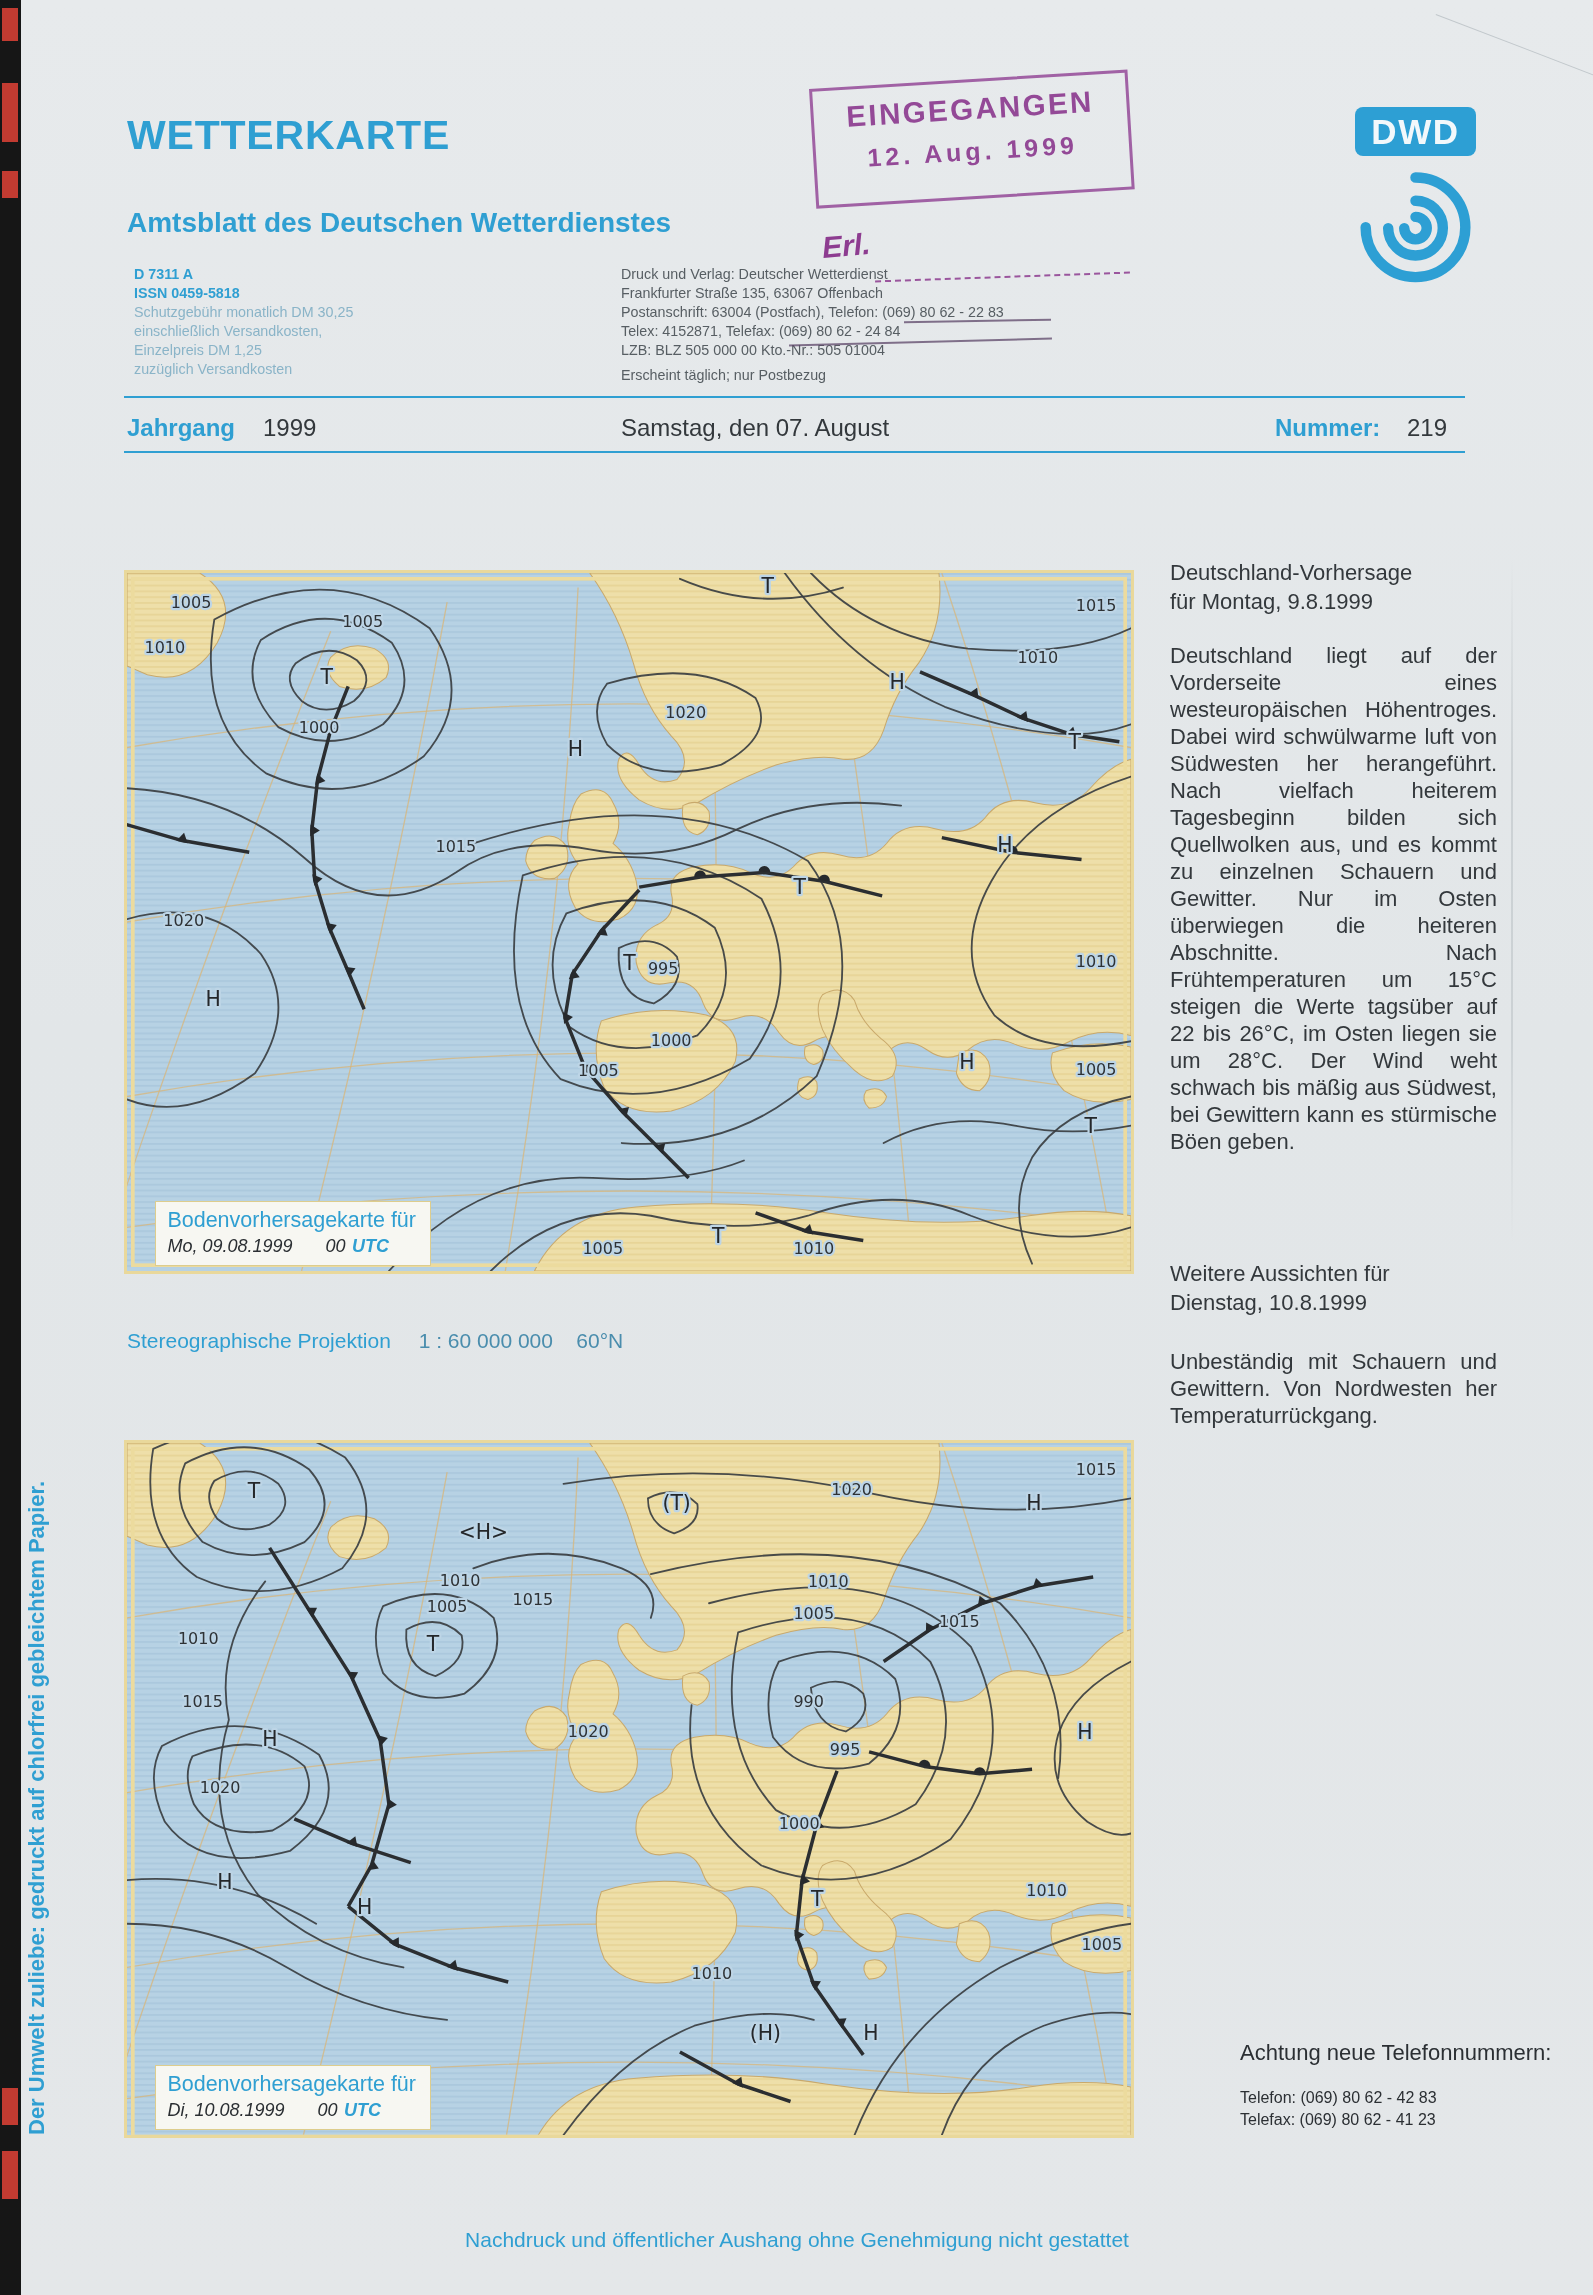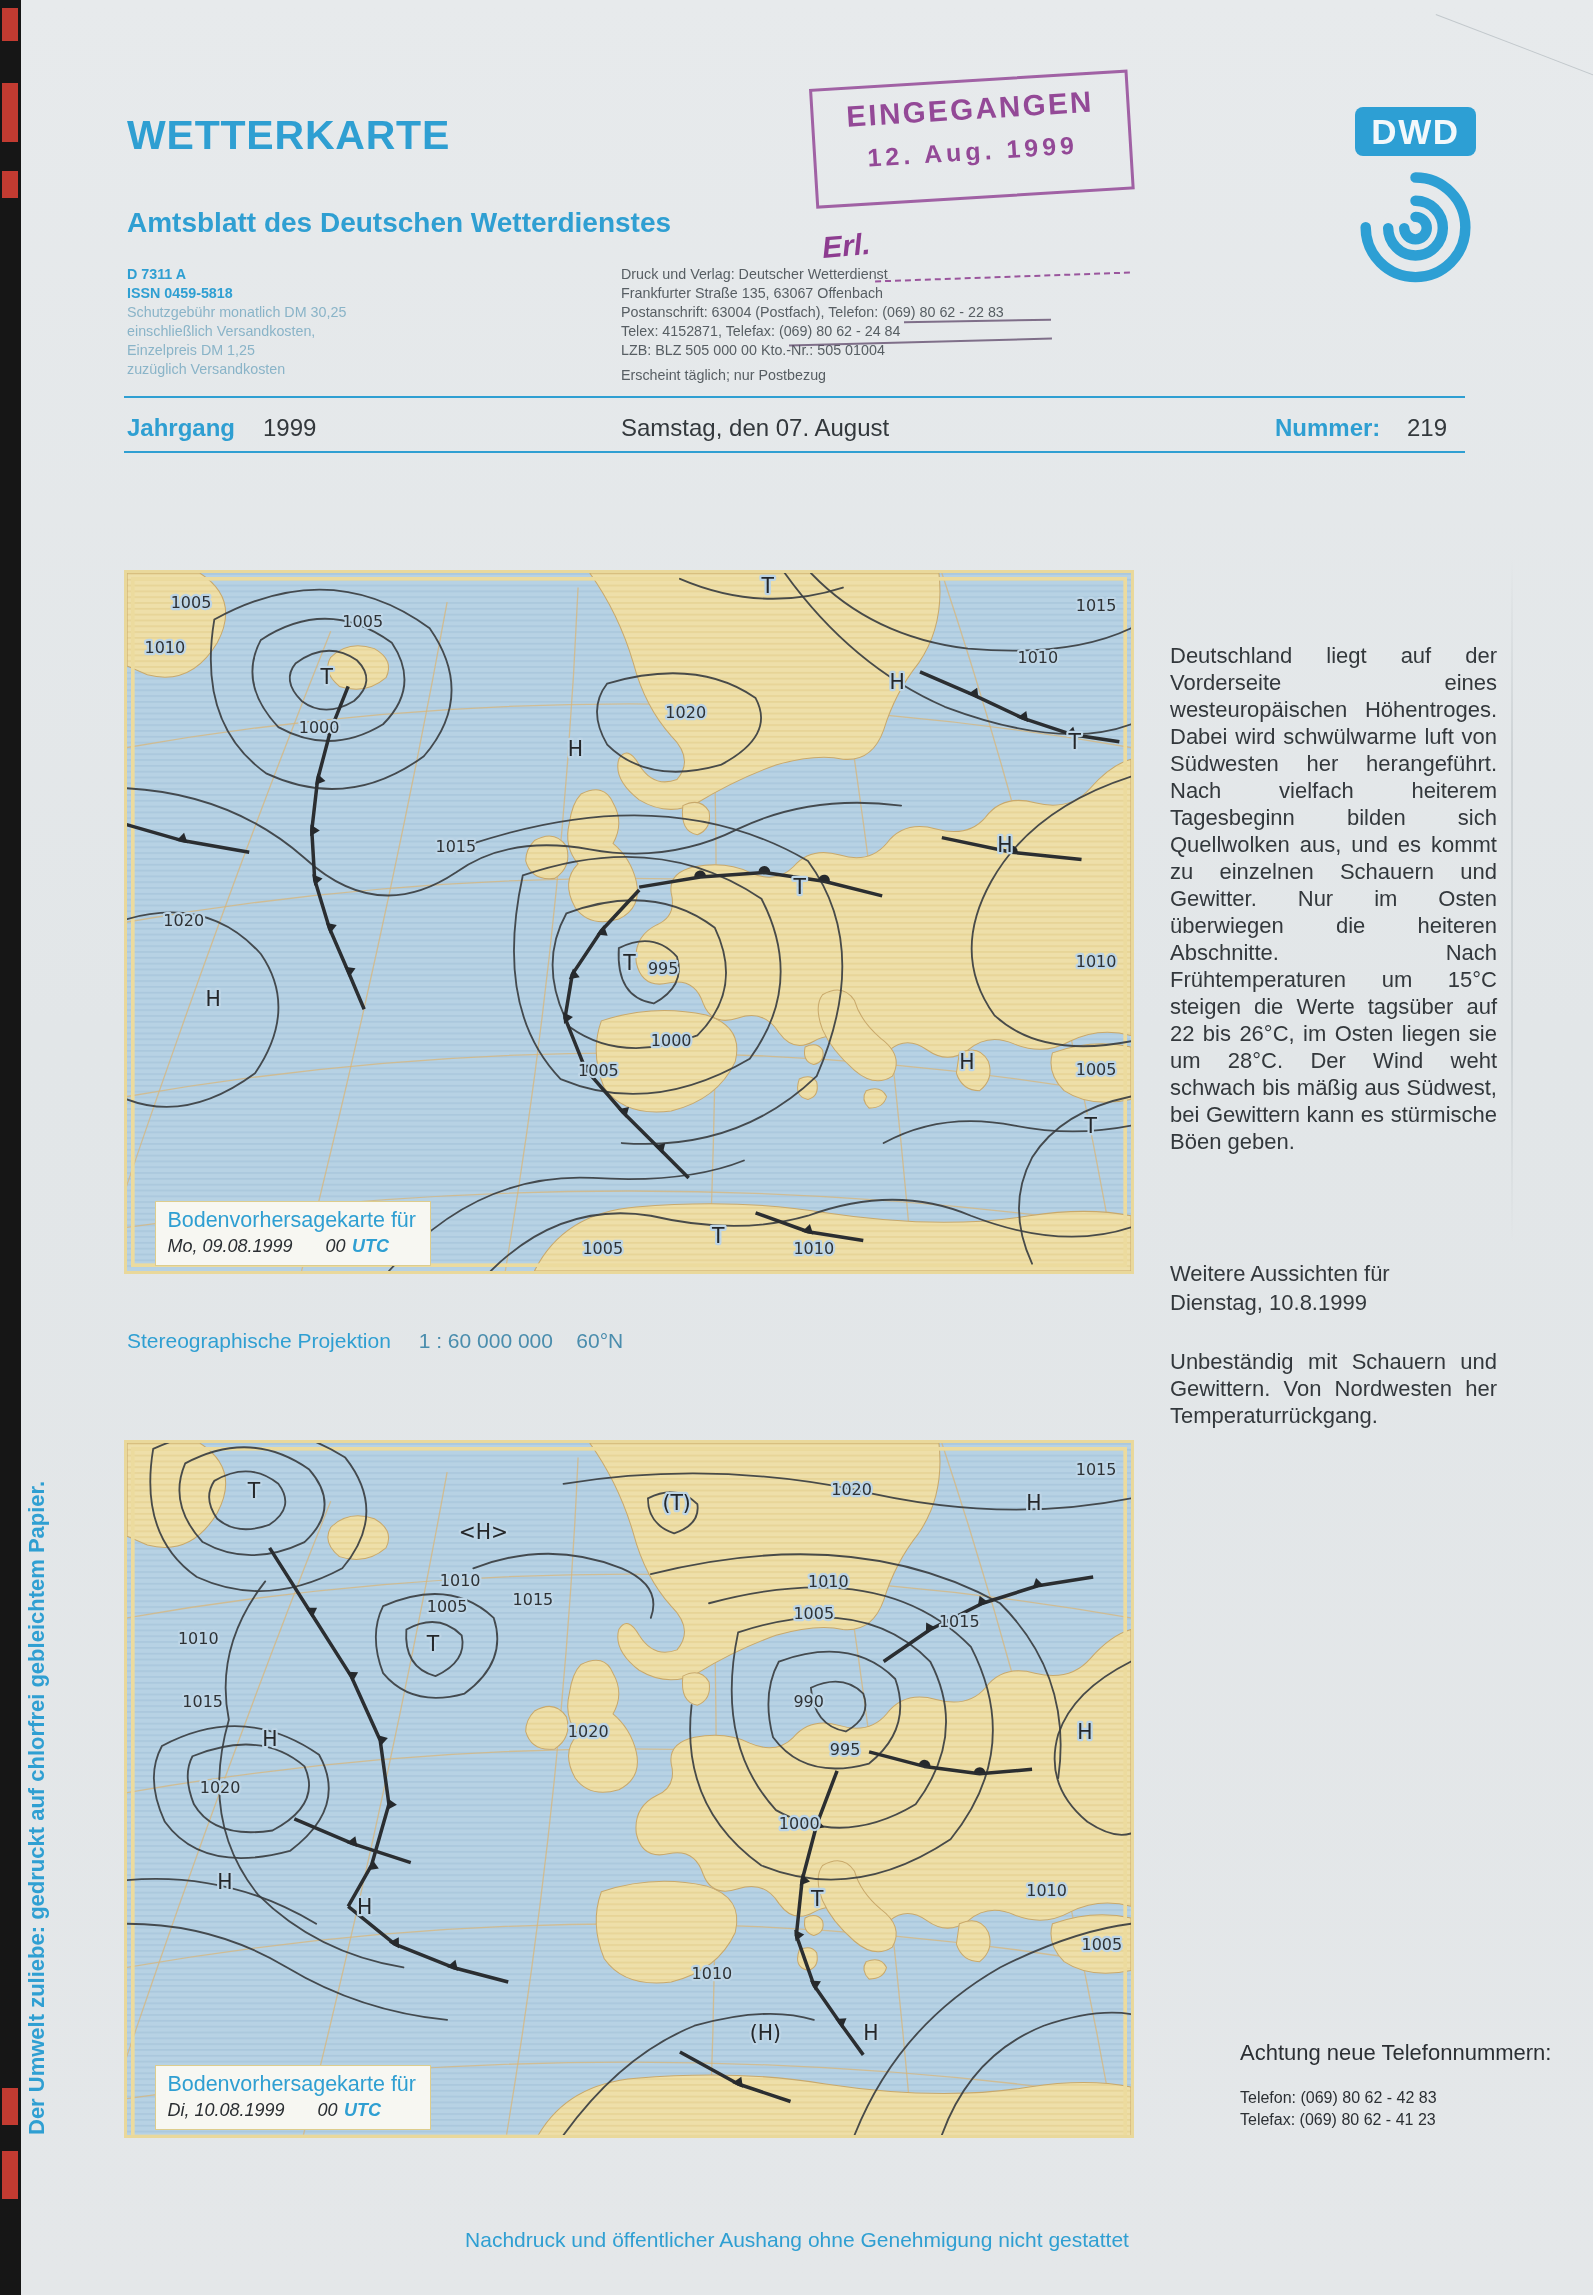--- a/index.html
+++ b/index.html
@@ -12,21 +12,21 @@
   .film-mark { position:absolute; left:2.4px; width:16px; background:#c23b31; }
 
   .corner-fold { position:absolute; left:1436px; top:14.3px; width:191px; height:0;
                  border-top:1.6px solid #c2c8cc; transform:rotate(21deg); transform-origin:left top; }
   .crease { position:absolute; left:1511px; top:558px; width:1.6px; height:685px;
             background:linear-gradient(transparent, #b9c0c4 30%, #b9c0c4 70%, transparent); opacity:.55; }
 
   
   .masthead-title { position:absolute; left:127px; top:112px; font-size:41px; font-weight:bold; color:#2f9fd2; letter-spacing:0.8px; }
   .masthead-subtitle { position:absolute; left:127px; top:207px; font-size:28px; font-weight:bold; color:#2f9fd2; }
-  .info-left { position:absolute; left:127px; top:265px; font-size:14.3px; line-height:19px; color:#8ab4c8; }
+  .info-left { position:absolute; left:134px; top:265px; font-size:14.3px; line-height:19px; color:#8ab4c8; }
   .info-left .strong { color:#2f9fd2; font-weight:bold; }
   .info-center { position:absolute; left:621px; top:265px; font-size:14.3px; line-height:19px; color:#575e63; }
   .pub-note { position:absolute; left:621px; top:367px; font-size:14.3px; color:#575e63; }
 
   .pen-strike { position:absolute; border-top:2.4px solid #5c4668; opacity:.75; }
   .strike1 { left:904px; top:320px; width:147px; transform:rotate(-1deg); }
   .strike2 { left:789px; top:341px; width:263px; transform:rotate(-1.5deg); }
 
   
   .stamp-box { position:absolute; left:809px; top:89px; width:319px; height:120px;
@@ -365,20 +365,22 @@
         </g>
     </svg>
     <div class="map-caption">
       <div class="cap-title">Bodenvorhersagekarte für</div>
       <div class="cap-date">
         <span>Di, 10.08.1999</span><span class="cap-time">00</span><span class="cap-utc">UTC</span>
       </div>
     </div>
   </section>
 
+  <div class="fc-title">Deutschland-Vorhersage
+für Montag, 9.8.1999</div>
   <div class="fc-body">Deutschland liegt auf der Vorderseite eines westeuropäischen Höhentroges. Dabei wird schwülwarme luft von Südwesten her herangeführt. Nach vielfach heiterem Tagesbeginn bilden sich Quellwolken aus, und es kommt zu einzelnen Schauern und Gewitter. Nur im Osten überwiegen die heiteren Abschnitte. Nach Frühtemperaturen um 15°C steigen die Werte tagsüber auf 22 bis 26°C, im Osten liegen sie um 28°C. Der Wind weht schwach bis mäßig aus Südwest, bei Gewittern kann es stürmische Böen geben.</div>
   <div class="fc-outlook-title">Weitere Aussichten für
 Dienstag, 10.8.1999</div>
   <div class="fc-outlook-body">Unbeständig mit Schauern und Gewittern. Von Nordwesten her Temperaturrückgang.</div>
 
   <div class="phone-note">
     <div class="phone-title">Achtung neue Telefonnummern:</div>
     <div class="phone-line">Telefon: (069) 80 62 - 42 83</div>
     <div class="phone-line">Telefax: (069) 80 62 - 41 23</div>
   </div>

